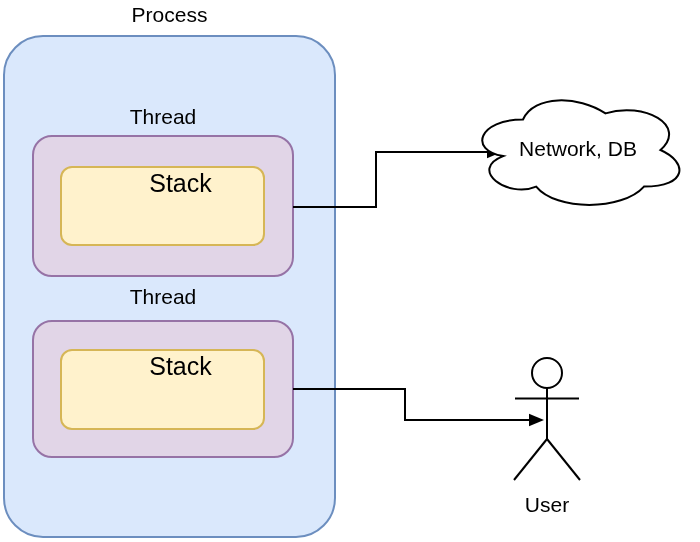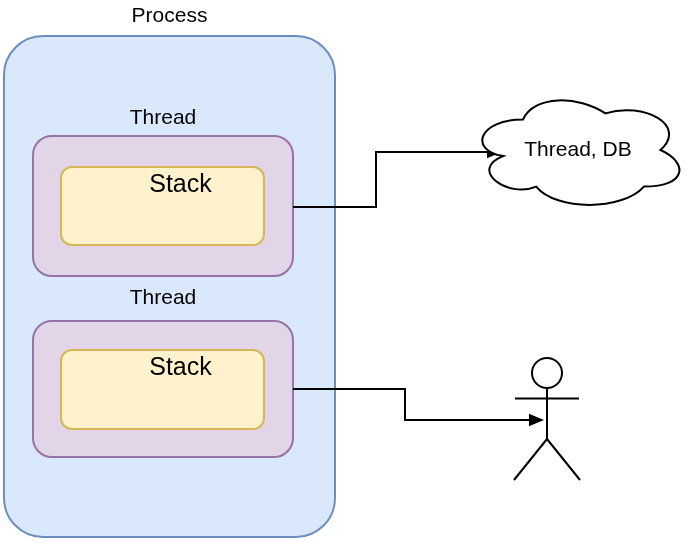--- a/index.html
+++ b/index.html
@@ -130,16 +130,17 @@
 
     <g>
       <circle class="stroke fill-white" cx="547" cy="373" r="15"></circle>
       <line class="stroke" x1="547" y1="388" x2="547" y2="439"></line>
       <line class="stroke" x1="515" y1="398.5" x2="579" y2="398.5"></line>
       <line class="stroke" x1="547" y1="439" x2="514" y2="480"></line>
       <line class="stroke" x1="547" y1="439" x2="580" y2="480"></line>
     </g>
   </svg>
 
-  <div class="label cloud-label">Thread, DB</div>
+  <div class="label cloud-label">Network, DB</div>
 
+  <div class="label user-label">User</div>
 
 </div>
 
 </body></html>

